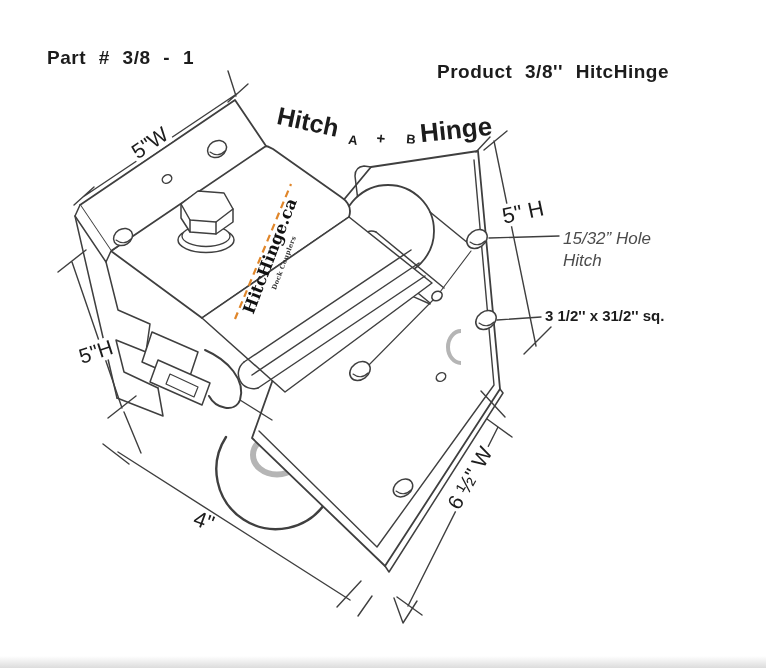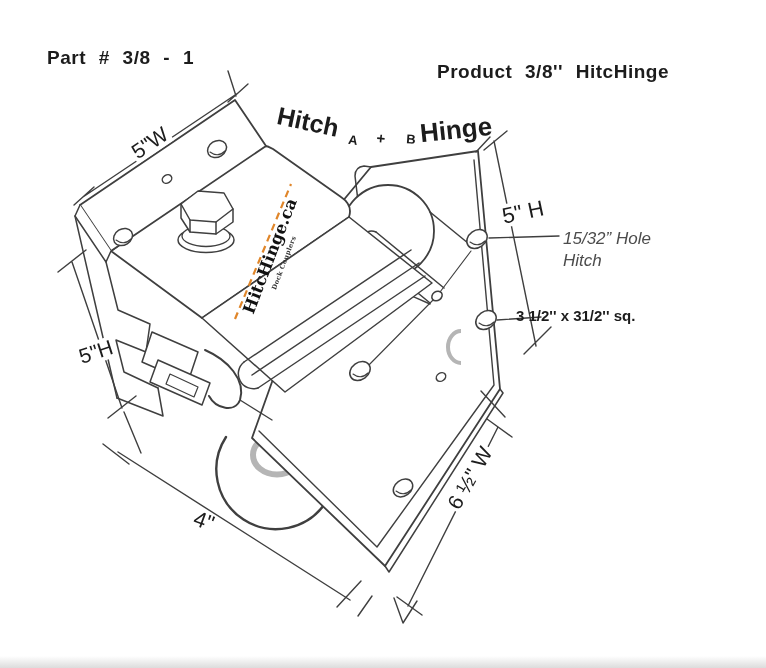--- a/index.html
+++ b/index.html
@@ -128,21 +128,21 @@
   <div class="ov ctr dim" style="left:150px;top:143px;transform:translate(-50%,-50%) rotate(-34deg);">5"W</div>
   <div class="ov ctr dim" style="left:96px;top:352px;transform:translate(-50%,-50%) rotate(-18deg);">5"H</div>
   <div class="ov ctr dim" style="left:204px;top:521px;font-size:22px;background:transparent;transform:translate(-50%,-50%) rotate(20deg);">4"</div>
   <div class="ov ctr dim" style="left:470px;top:478px;transform:translate(-50%,-50%) rotate(-60deg);">6 ½" W</div>
   <div class="ov ctr dim" style="left:523px;top:212px;font-size:22px;transform:translate(-50%,-50%) rotate(-12deg);">5" H</div>
 
   <div class="ov callout" style="left:563px;top:228px;">
     <div>15/32” Hole</div>
     <div>Hitch</div>
   </div>
-  <div class="ov callout2" style="left:516px;top:306px;">
+  <div class="ov callout2" style="left:545px;top:306px;">
     <div>3 1/2'' x 31/2'' sq.</div>
   </div>
 
   <div class="ov ctr brand" style="left:270px;top:256px;transform:translate(-50%,-50%) rotate(-69deg);">HitcHinge.ca</div>
   <div class="ov ctr tagline" style="left:284px;top:263px;transform:translate(-50%,-50%) rotate(-69deg);">Dock Couplers</div>
 
   <div class="bottomfade"></div>
 </div>
 
 </body></html>

